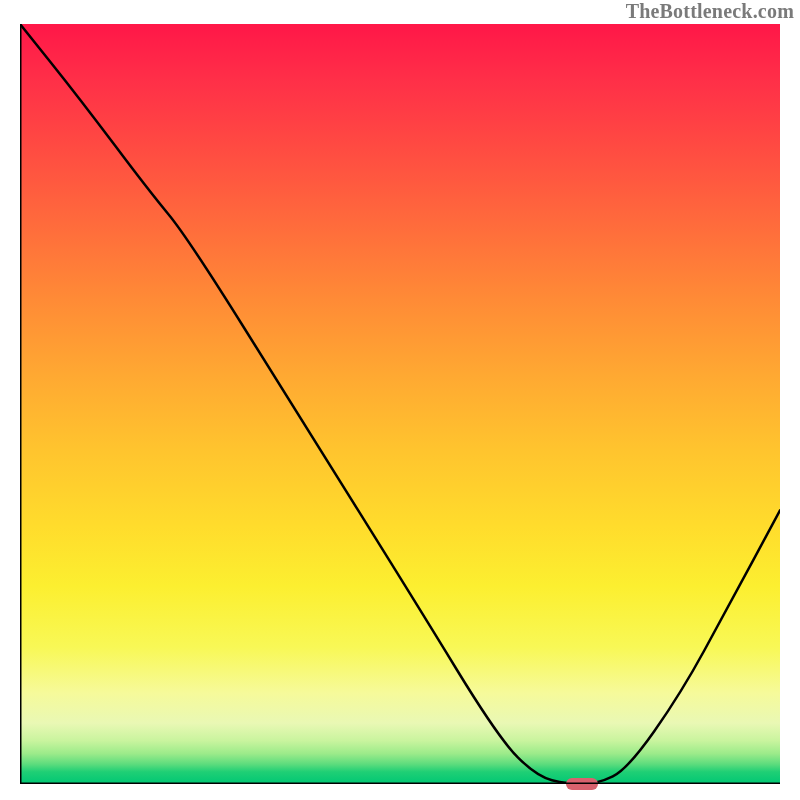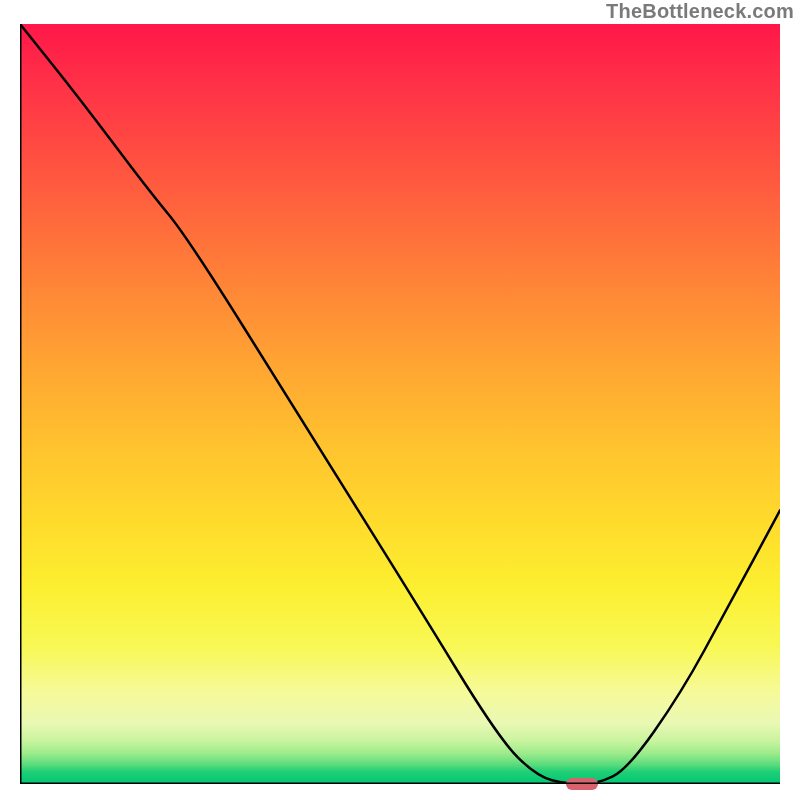--- a/index.html
+++ b/index.html
@@ -12,21 +12,21 @@
   }
   .chart-outer {
     position: relative;
     width: 800px;
     height: 800px;
   }
   .attribution {
     position: absolute;
     top: 0;
     right: 6px;
-    font-family: Liberation Sans, sans-serif;
+    font-family: Liberation Serif, serif;
     font-size: 20px;
     font-weight: bold;
     color: #7a7a7a;
     letter-spacing: 0.2px;
     z-index: 50;
     user-select: none;
   }
   .plot-area {
     position: absolute;
     left: 20px;

